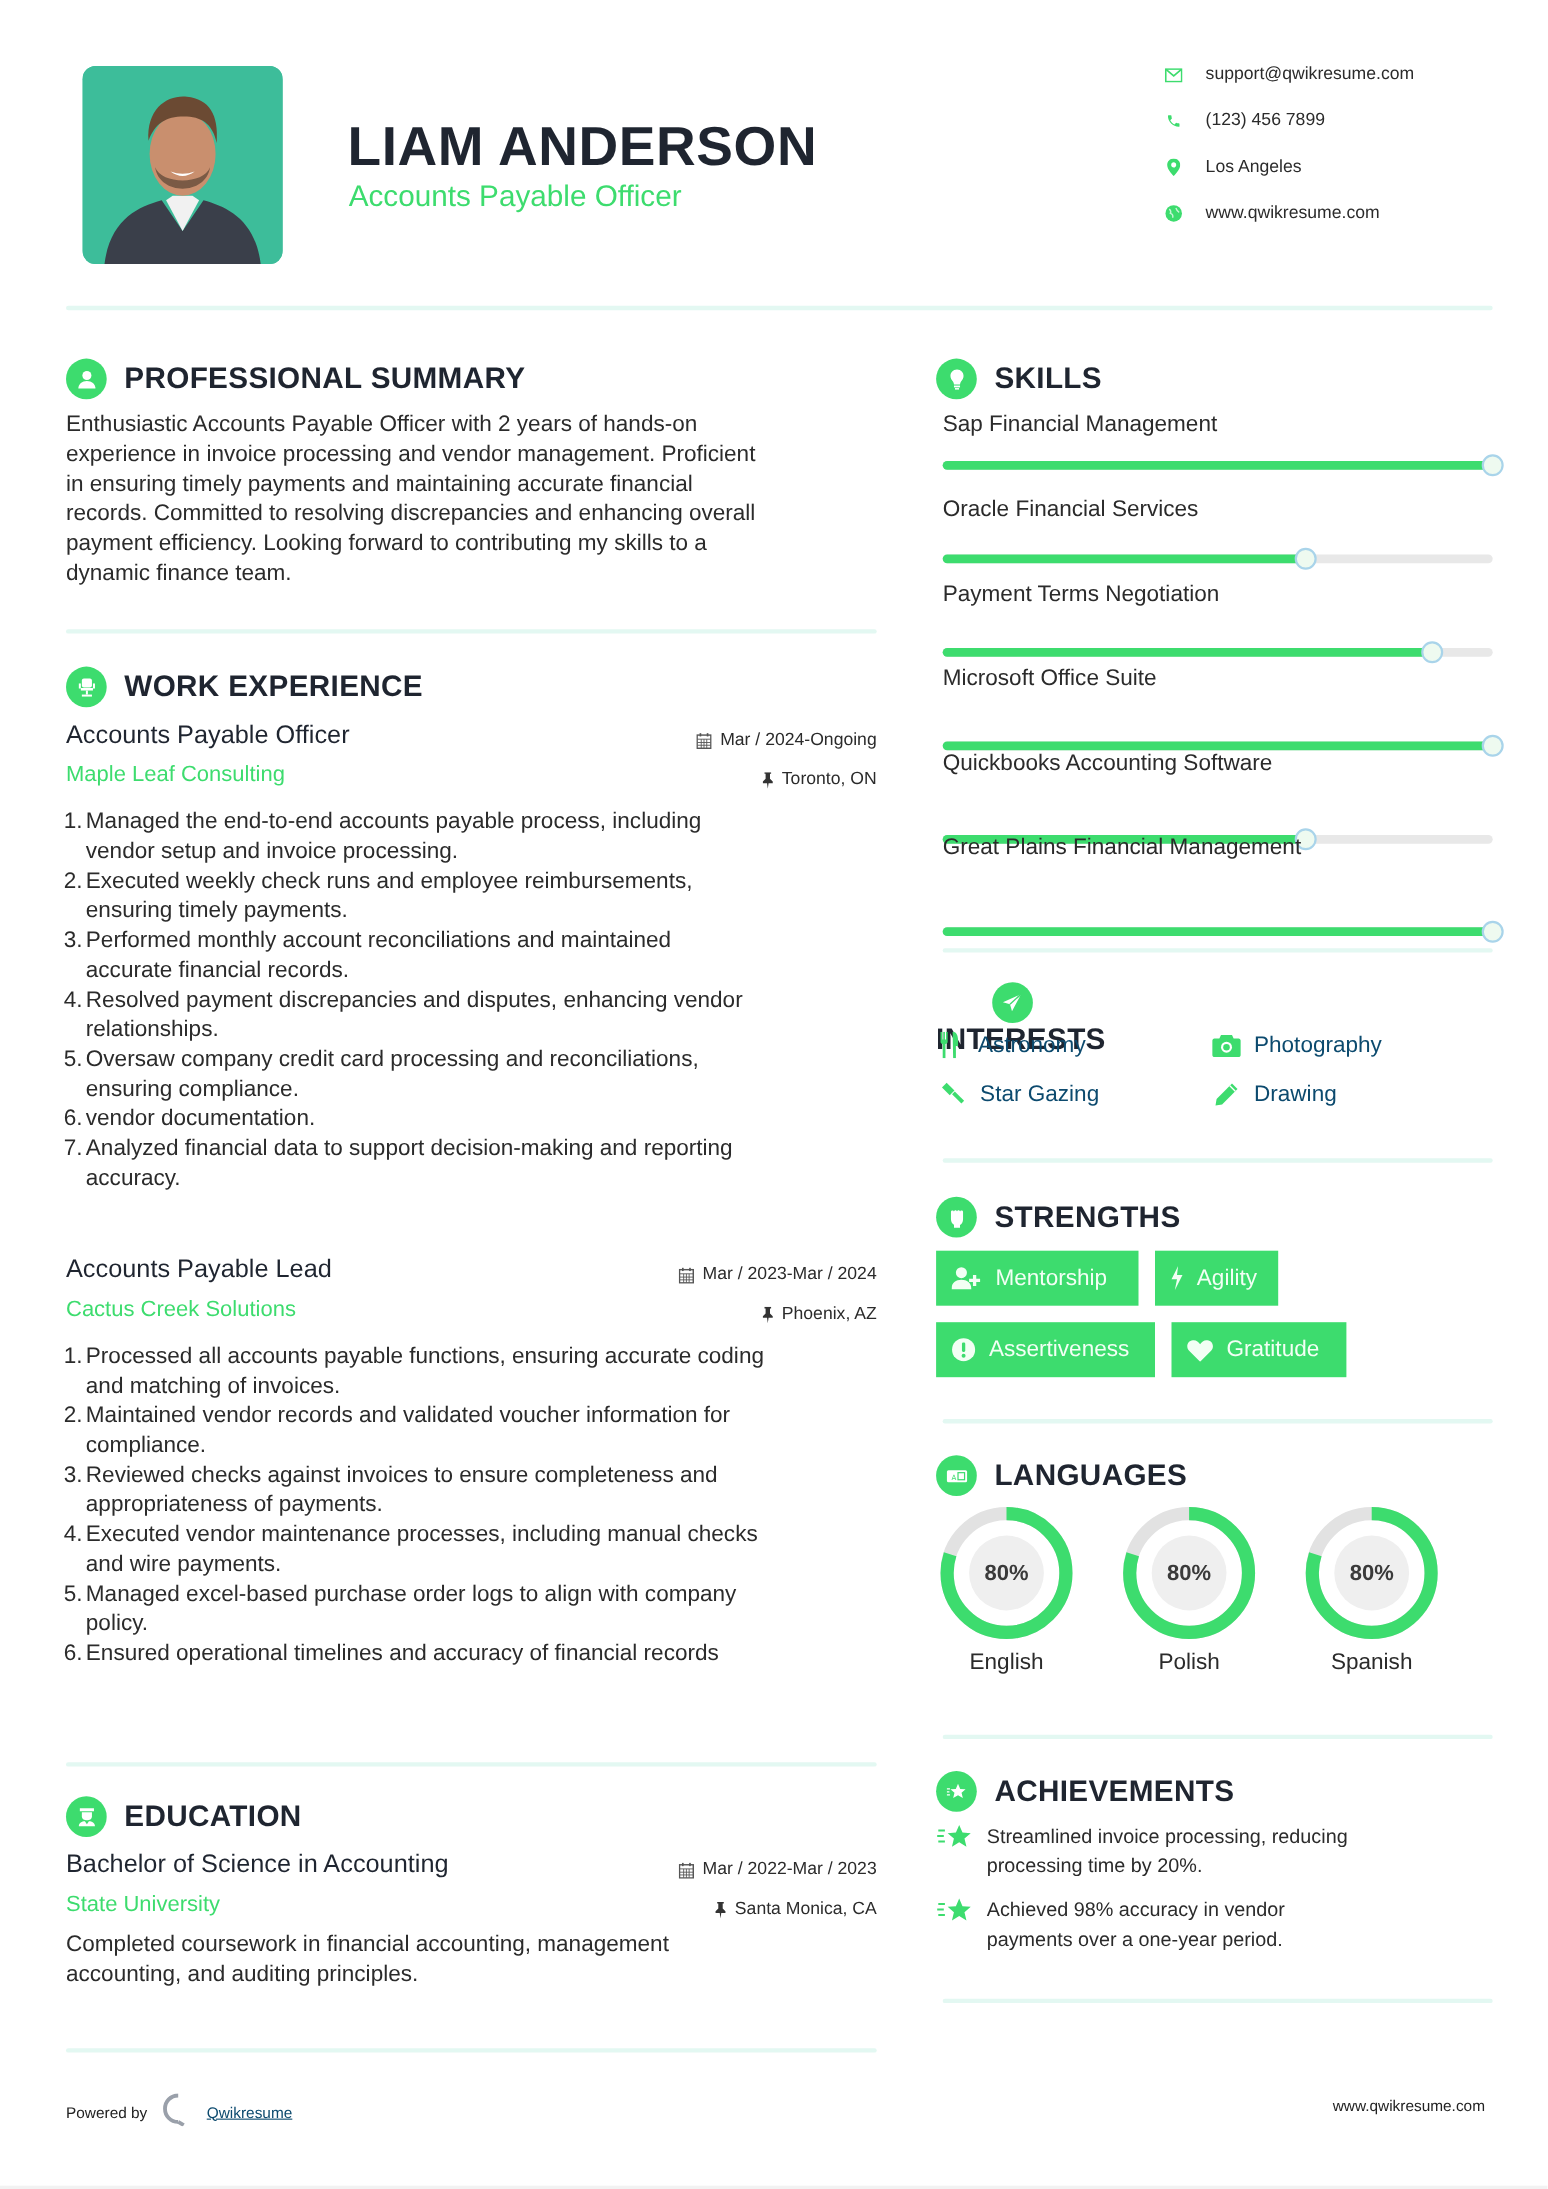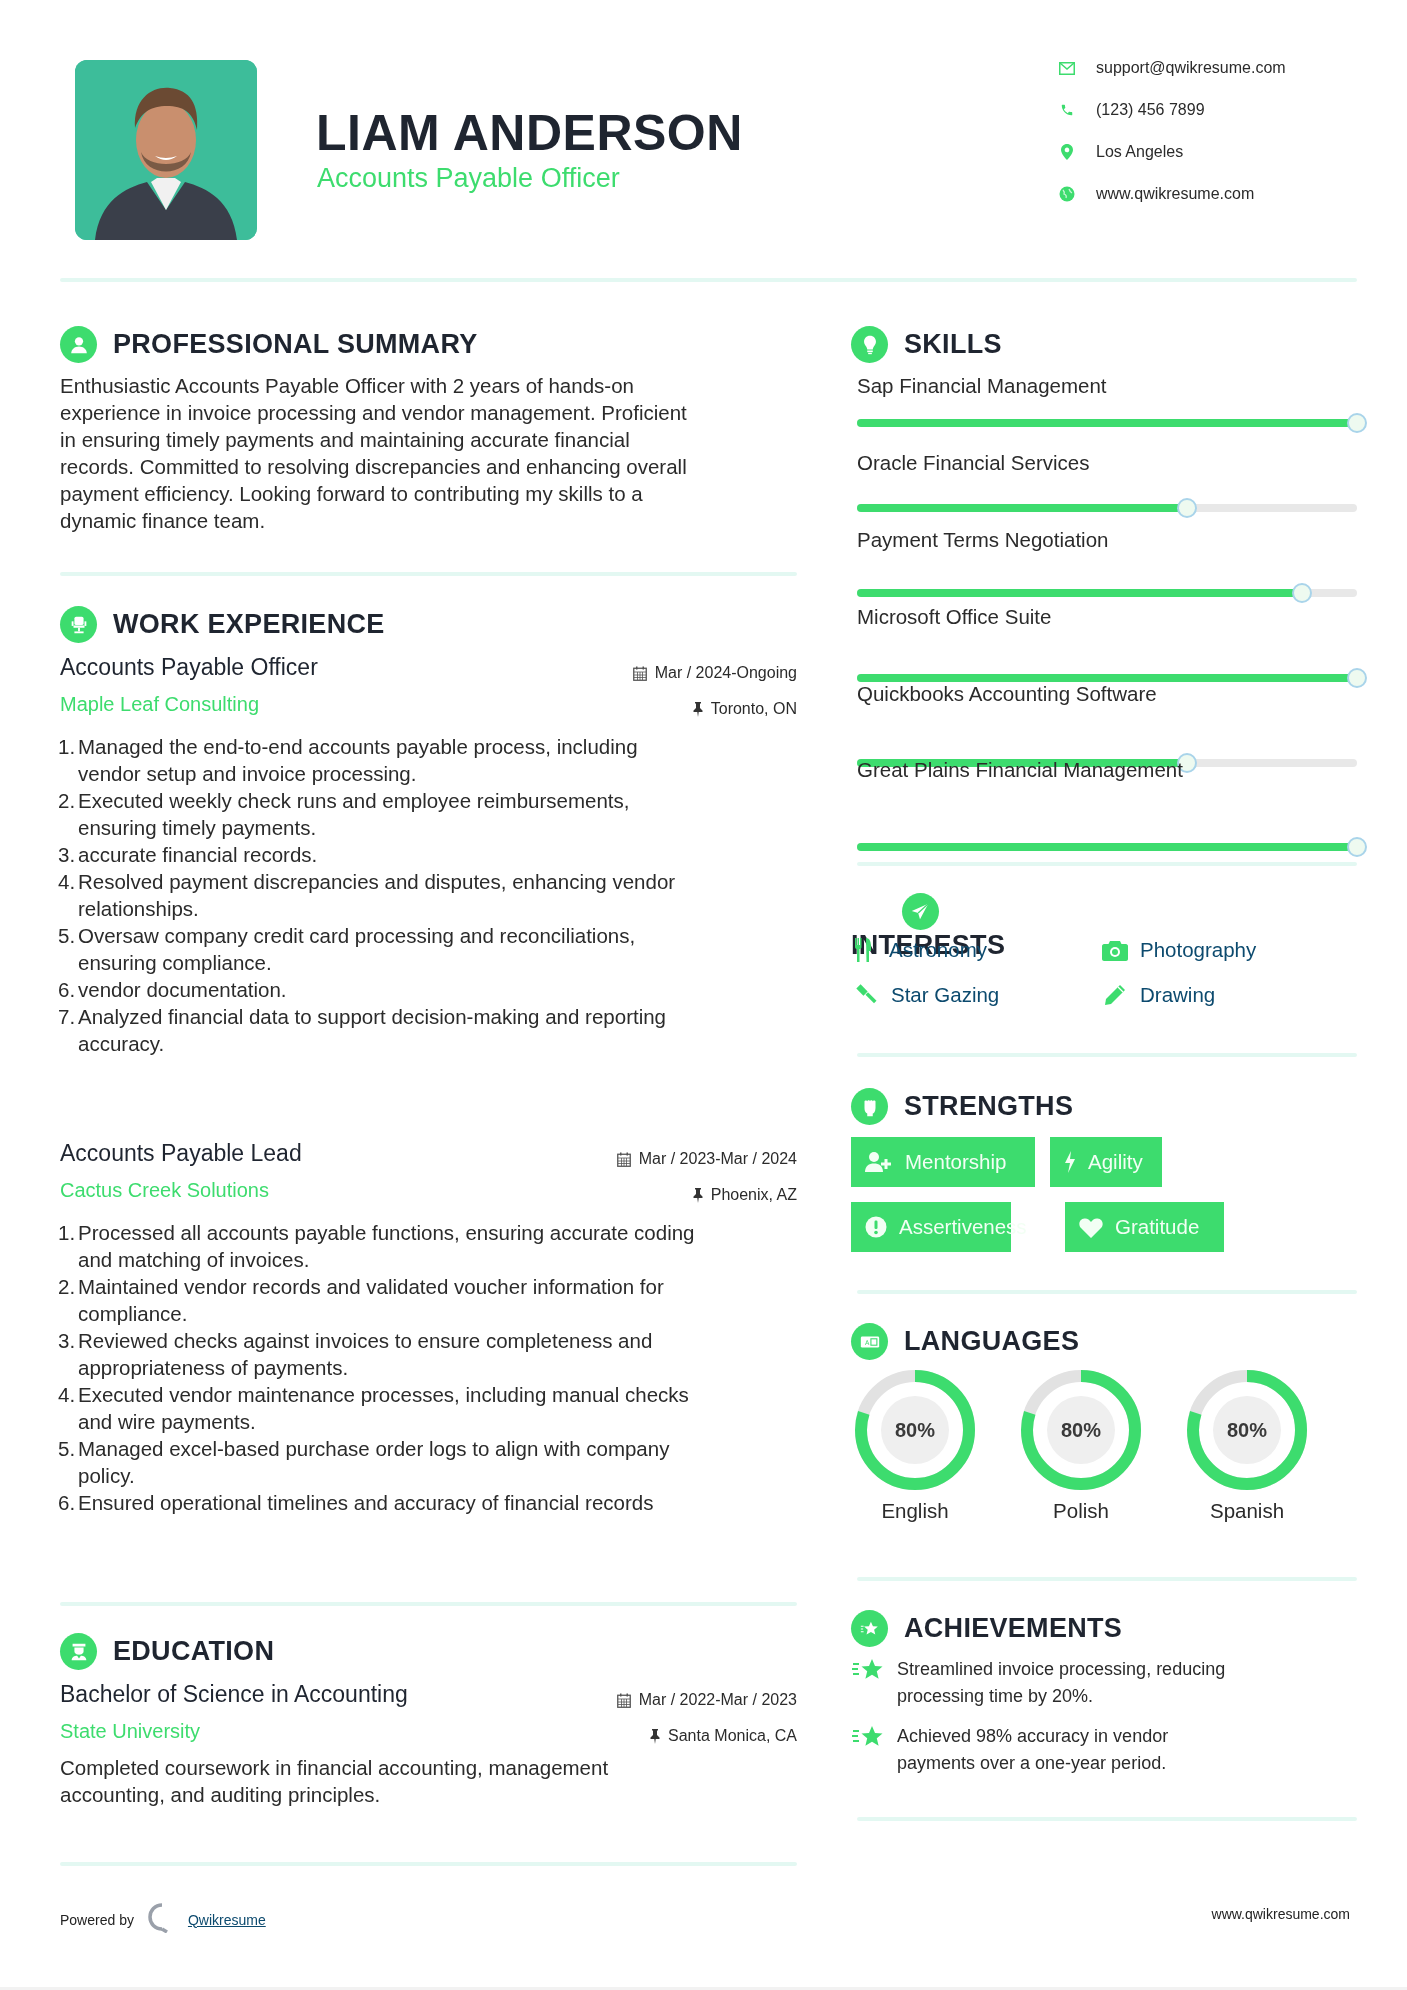--- a/index.html
+++ b/index.html
@@ -179,20 +179,21 @@
       <div>Managed the end-to-end accounts payable process, including</div>
       <div>vendor setup and invoice processing.</div>
     </li>
   <li>
       <span class="num">2.</span>
       <div>Executed weekly check runs and employee reimbursements,</div>
       <div>ensuring timely payments.</div>
     </li>
   <li>
       <span class="num">3.</span>
+      <div>Performed monthly account reconciliations and maintained</div>
       <div>accurate financial records.</div>
     </li>
   <li>
       <span class="num">4.</span>
       <div>Resolved payment discrepancies and disputes, enhancing vendor</div>
       <div>relationships.</div>
     </li>
   <li>
       <span class="num">5.</span>
       <div>Oversaw company credit card processing and reconciliations,</div>
@@ -418,21 +419,21 @@
   <span>Mentorship</span>
 </div>
 <div class="abs chip" style="left:1050px; top:1137px; width:112px;">
   <span class="chi">
     <svg width="12" height="22" viewBox="0 0 12 22">
         <path d="M7 0 L1 12 H6 L4 22 L11 8 H6 Z" fill="#f2fff4"></path>
       </svg>
   </span>
   <span>Agility</span>
 </div>
-<div class="abs chip" style="left:851px; top:1202px; width:160px;text-align:right;">
+<div class="abs chip" style="left:851px; top:1202px; width:199px;text-align:right;">
   <span class="chi">
     <svg width="22" height="22" viewBox="0 0 22 22">
         <circle cx="11" cy="11" r="10.5" fill="#f2fff4"></circle>
         <rect x="9.5" y="4.5" width="3" height="8.5" rx="1.2" fill="#3ddc6e"></rect>
         <circle cx="11" cy="16.5" r="1.8" fill="#3ddc6e"></circle>
       </svg>
   </span>
   <span>Assertiveness</span>
 </div>
 <div class="abs chip" style="left:1065px; top:1202px; width:159px;">

